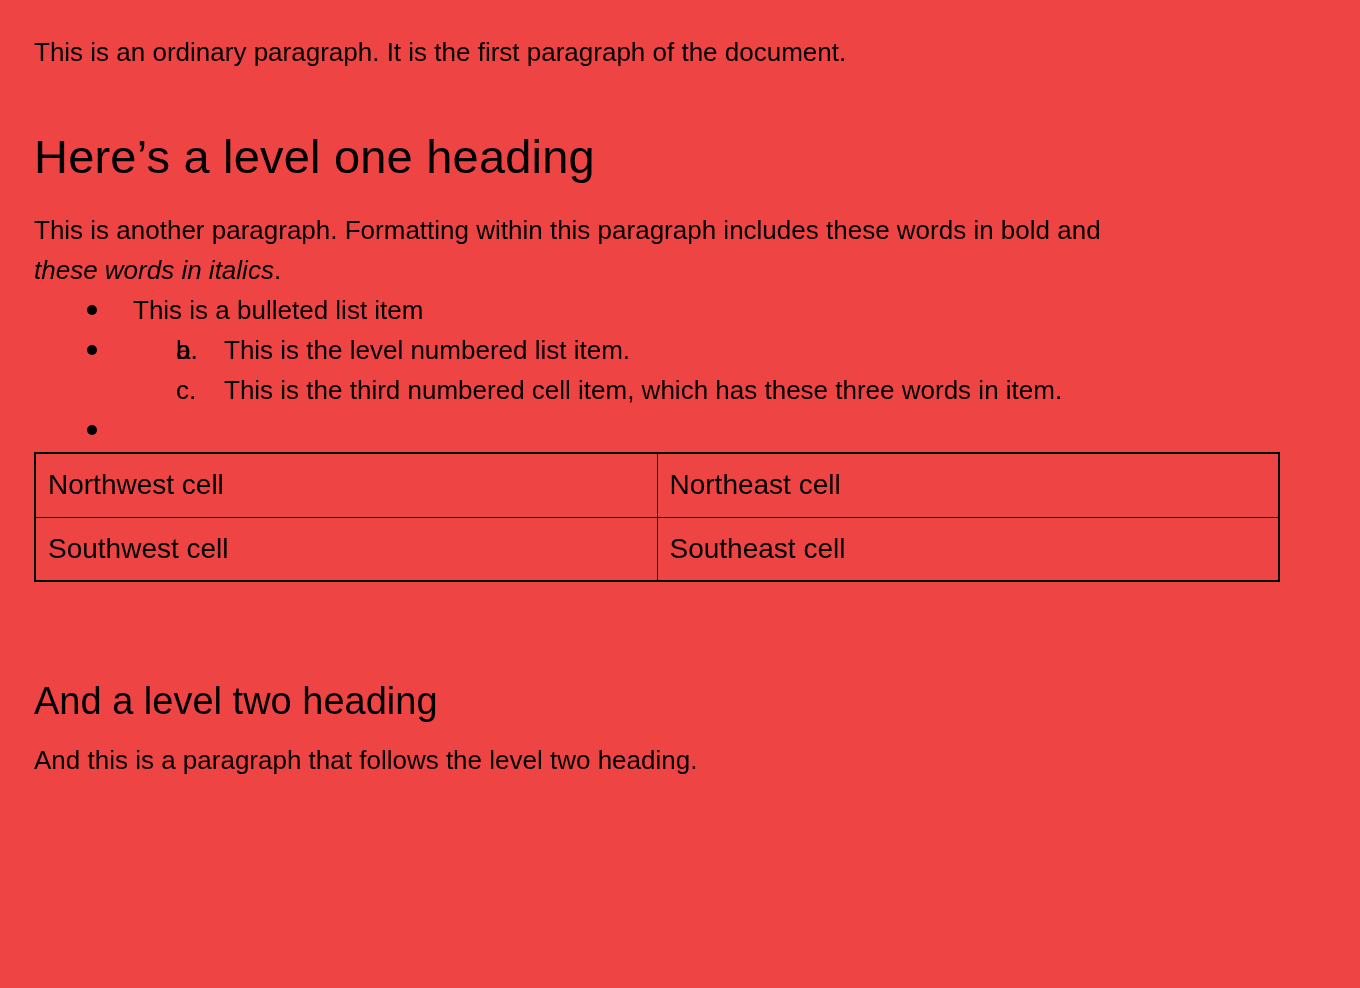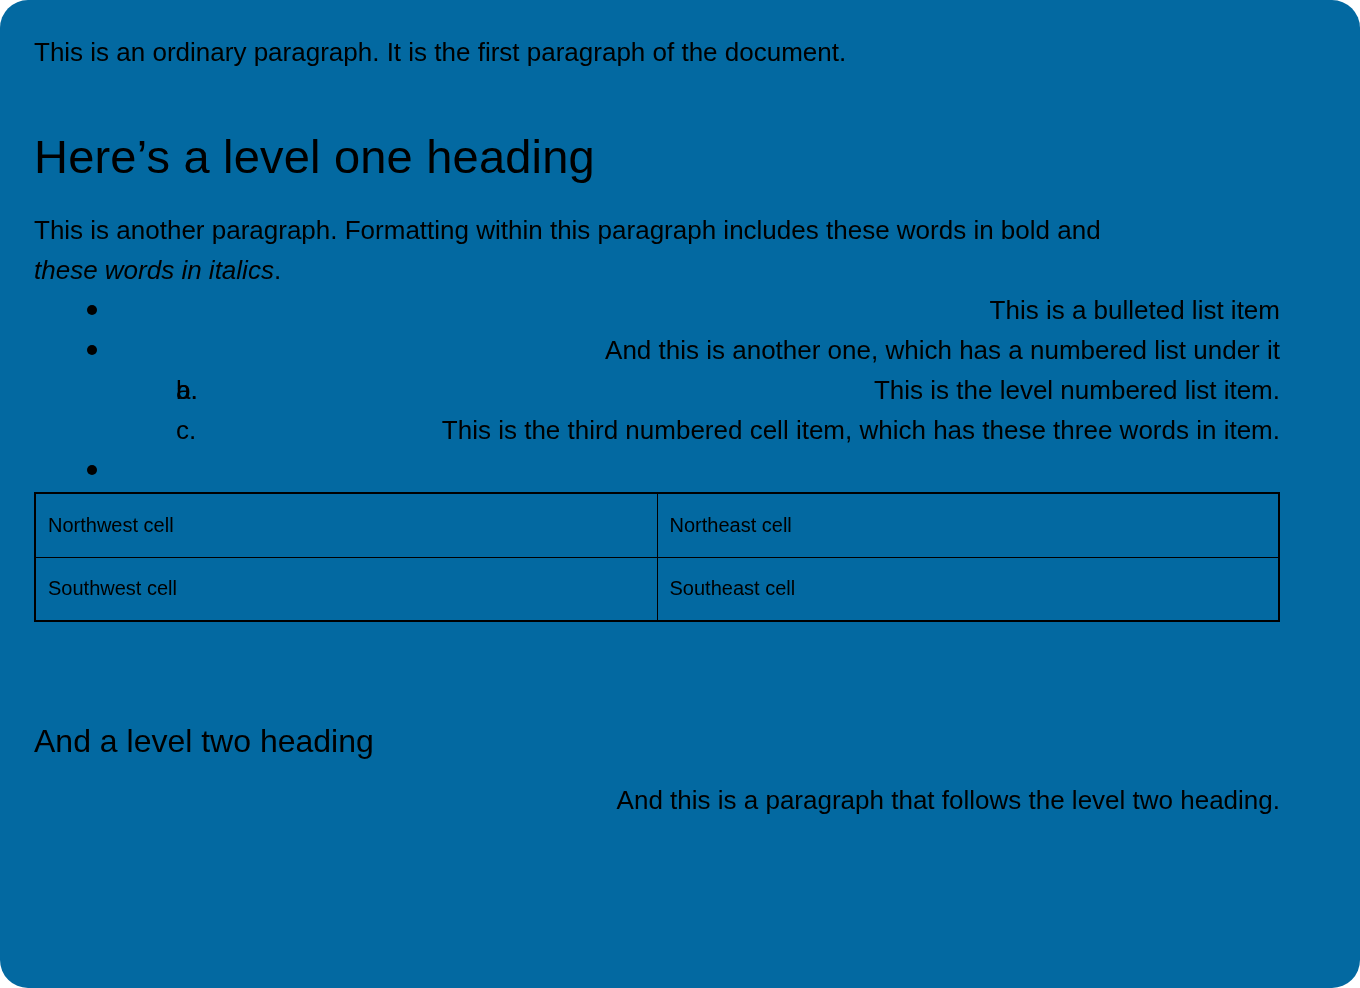--- a/index.html
+++ b/index.html
@@ -6,45 +6,44 @@
   html, body {
     width: 1360px; height: 988px;
     background: #ffffff;
     font-family: "Liberation Sans", "DejaVu Sans", sans-serif;
     color: #000000;
   }
   .doc {
     width: 1360px; height: 988px;
     padding: 32px 80px 0 34px;
     overflow: hidden;
-    background: #0369a1;
-    border-radius: 28px;
+    background: #ef4444;
   }
   .para {
     font-size: 26px;
     line-height: 40px;
     font-weight: 400;
   }
   .h1 {
     font-size: 47px;
     line-height: 58px;
     font-weight: 400;
     margin: 56px 0 24px 0;
     letter-spacing: 0.2px;
   }
   .h2 {
-    font-size: 32px;
+    font-size: 38px;
     line-height: 46px;
     font-weight: 400;
     margin: 96px 0 16px 0;
   }
   .p2 { margin-top: 12px; }
   .bold { font-weight: 400; }
   .italic { font-style: italic; margin-top: 8px; }
-  .list { list-style: none; text-align: right; }
+  .list { list-style: none; }
   .list-row {
     position: relative;
     font-size: 26px;
     line-height: 40px;
     font-weight: 400;
   }
   .bullet-row { padding-left: 99px; }
   .bullet-row .dot {
     position: absolute;
     left: 53px; top: 15px;
@@ -62,24 +61,24 @@
     margin-top: 42px;
     border-collapse: collapse;
     border: 2px solid #000000;
   }
   .grid-table td {
     width: 50%;
     height: 64px;
     border: 1.5px solid #000000;
     vertical-align: middle;
     padding: 0 12px;
-    font-size: 20px;
+    font-size: 28px;
     font-weight: 400;
   }
-  .closing { margin-top: 8px; text-align: right; }
+  .closing { margin-top: 8px; }
 </style>
 </head>
 <body>
 
 <div class="doc">
 
   <p class="para">This is an ordinary paragraph. It is the first paragraph of the document.</p>
 
   <h1 class="h1">Here’s a level one heading</h1>
 
@@ -87,21 +86,20 @@
 
   <ul class="list">
 
     <li class="list-row bullet-row">
       <span class="dot"></span>
       <span>This is a bulleted list item</span>
     </li>
 
     <li class="list-row bullet-row">
       <span class="dot"></span>
-      <span>And this is another one, which has a numbered list under it</span>
     </li>
 
     <li class="list-row num-row">
       <span class="num-marker">a.</span>
     </li>
 
     <li class="list-row num-row">
       <span class="num-marker">b.</span>
       <span>This is the level numbered list item.</span>
     </li>

